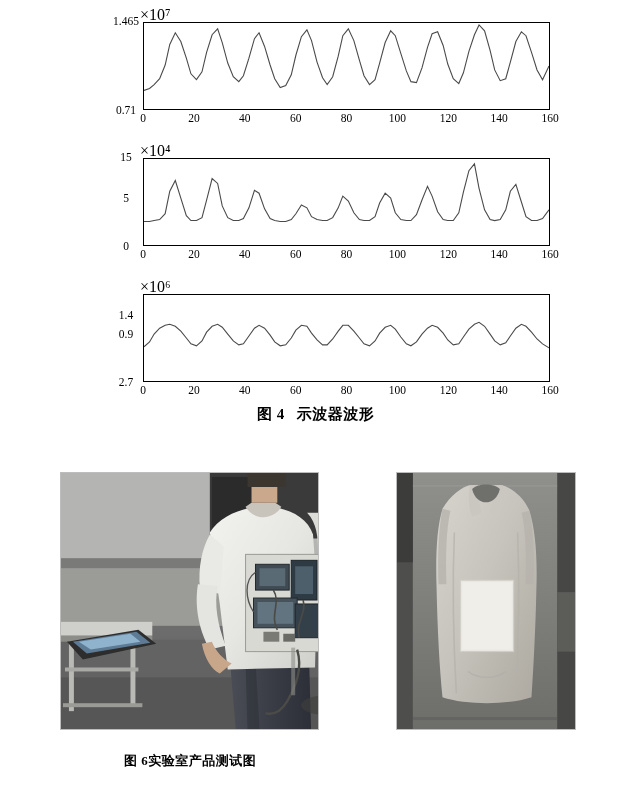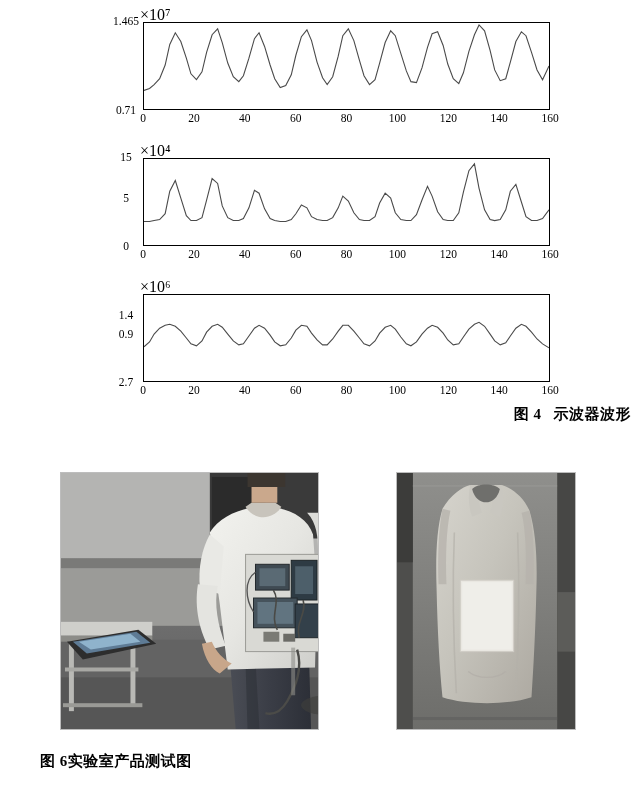--- a/index.html
+++ b/index.html
@@ -89,21 +89,21 @@
     position: absolute;
     transform: translateX(-50%);
     font-size: 11.5px;
     font-family: "Liberation Serif", serif;
     line-height: 1;
   }
 
   .fig-caption {
     position: absolute;
     width: 100%;
-    text-align: right;
+    text-align: center;
     font-size: 15px;
     font-family: "Liberation Serif", serif;
     font-weight: bold;
     letter-spacing: 0.5px;
   }
   .fig-caption .num { font-weight: bold; }
   .fig-caption .sep { display: inline-block; width: 12px; }
 
   #fig4-caption { top: 405px; }
 
@@ -131,23 +131,24 @@
     left: 396px;
     top: 6px;
     width: 180px;
     height: 258px;
   }
   .photo svg { display: block; width: 100%; height: 100%; }
 
   .sub-caption {
     position: absolute;
     top: 286px;
-    font-size: 15px;
+    font-size: 13px;
     font-weight: bold;
     font-family: "Liberation Serif", serif;
+    text-align: center;
     letter-spacing: 0.5px;
   }
   #fig6-caption { left: 40px; width: 300px; }
   #fig7-caption { left: 370px; width: 240px; }
 </style>
 </head>
 <body>
 
 <div class="page">
 

